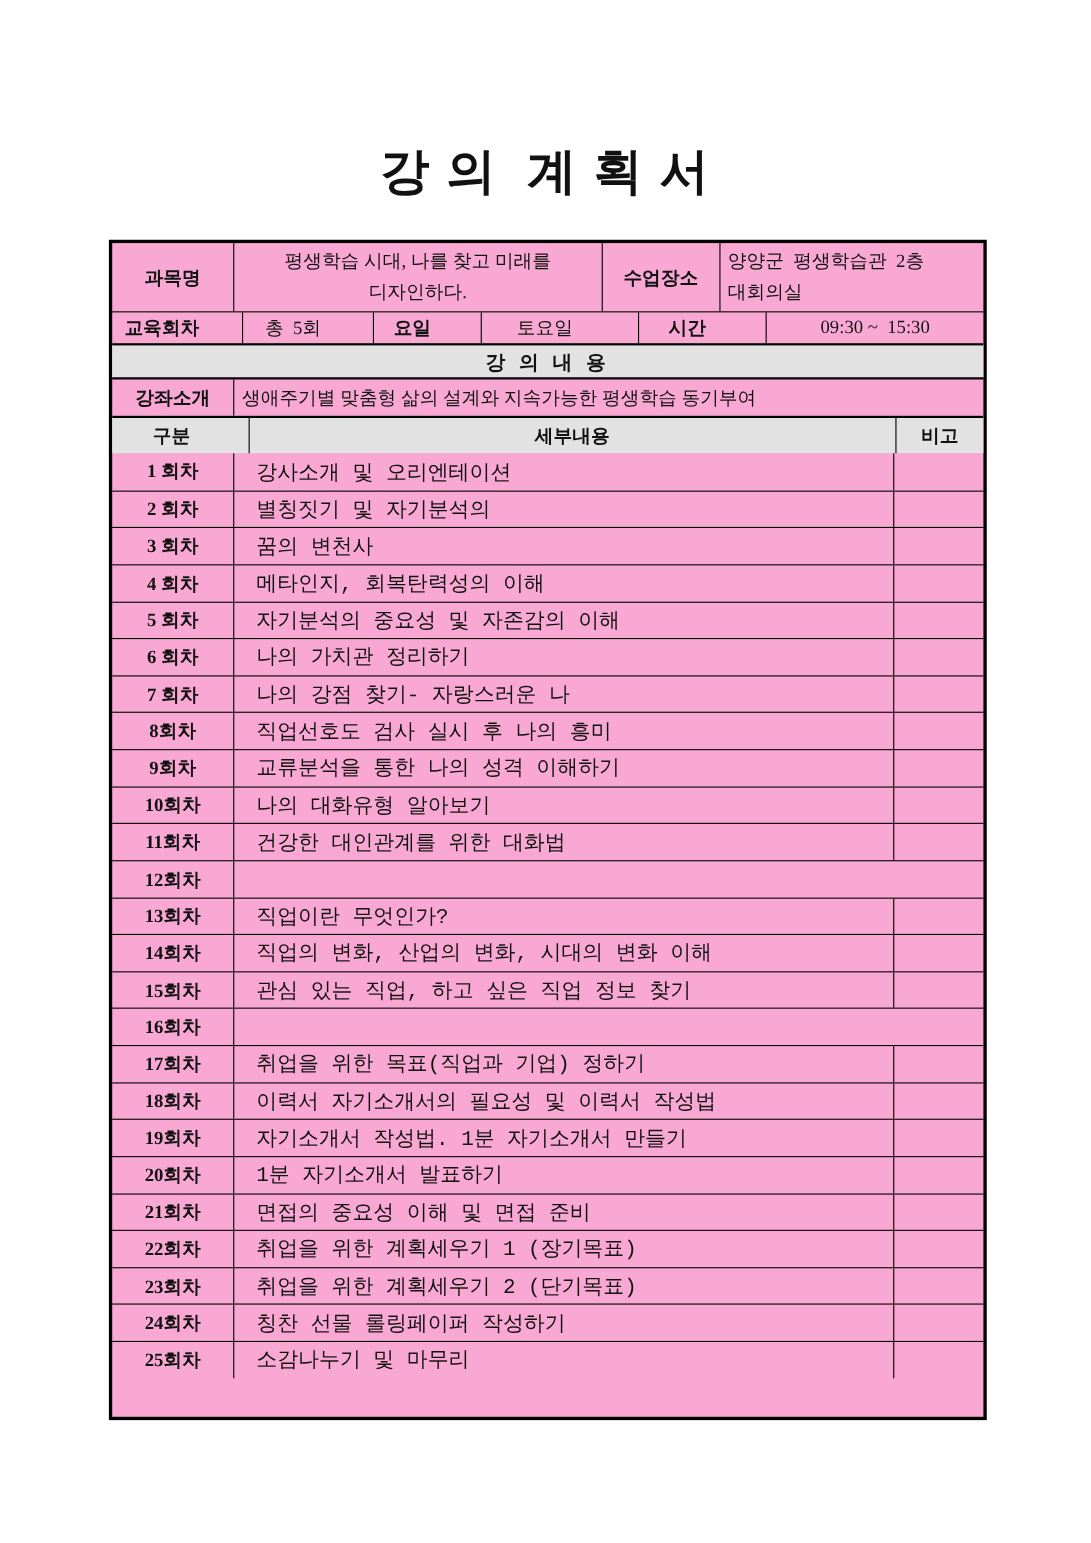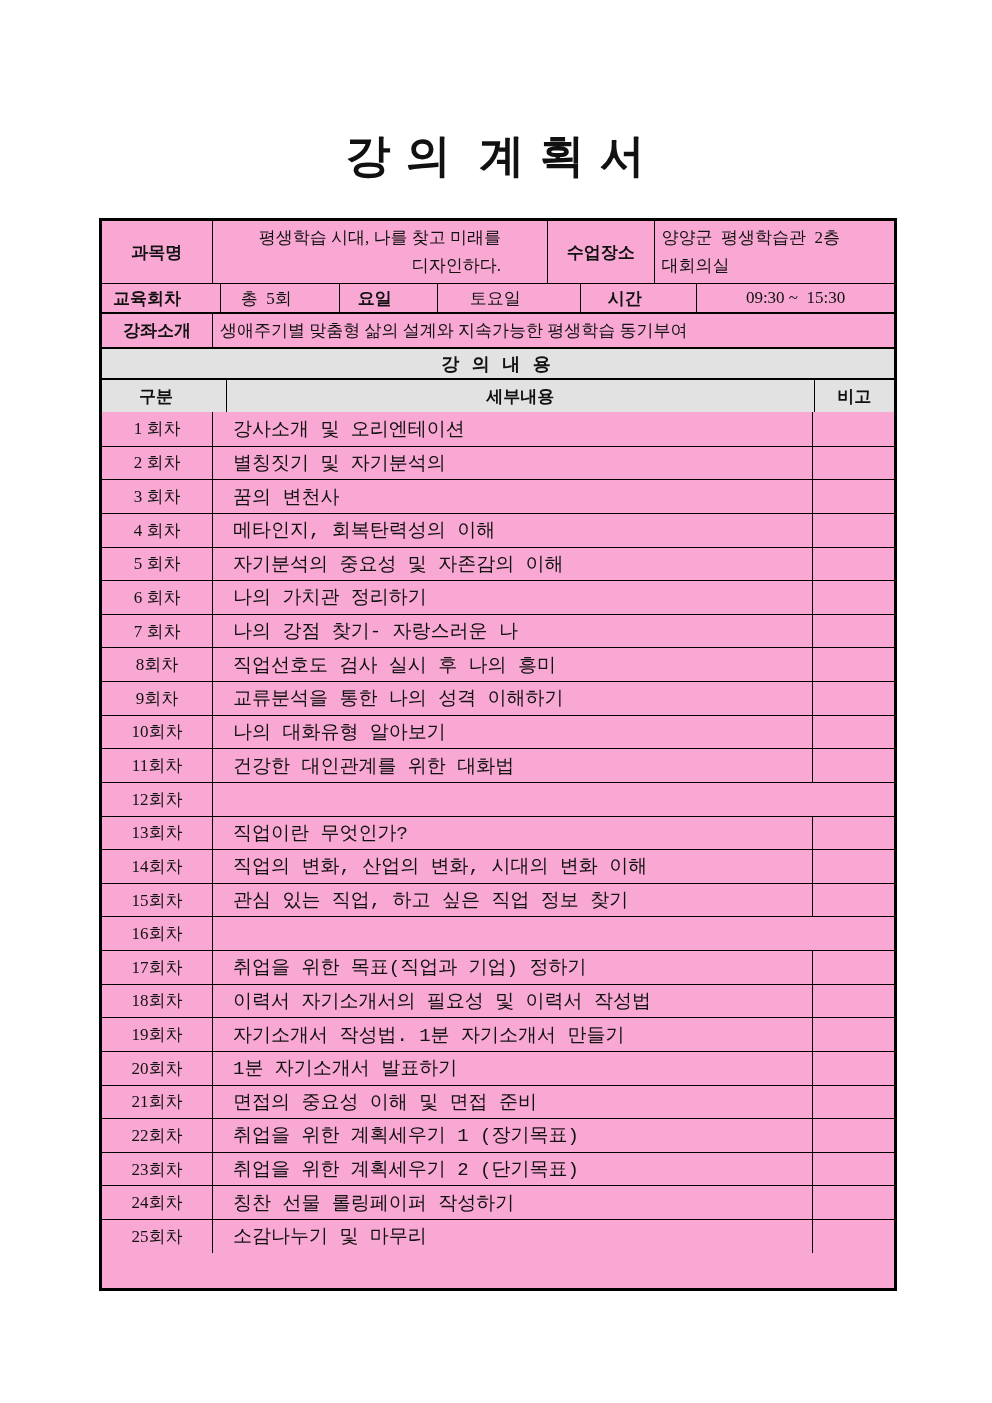--- a/index.html
+++ b/index.html
@@ -46,36 +46,36 @@
   .w-subjval { width:336px; }
   .w-sess { width:111px; }
   .w-day { width:85px; }
   .w-dayval { width:140px; }
   .w-label2 { width:107px; }
   .w-placeval { width:241px; }
   .w-span5 { width:682px; }
   .w-detail { width:600px;margin-left:16px; }
   .w-note { width:82px; }
   .place-val { line-height:1.65; }
-  .subject-val { line-height:1.65;text-align:right; }
+  .subject-val { line-height:1.65; }
   
   .fee-cell { justify-content:flex-start; text-align:left; padding-left:10px; }
   .fee-underline {
     display:inline-flex; align-items:baseline;
     border-bottom:2px solid #111111; margin-left:14px; height:100%;
     align-items:center; margin-top:0; margin-bottom:4px;
   }
   .fee-zero { display:inline-block; width:150px; text-align:center; }
   .fee-suffix { display:inline-block; padding-right:8px; white-space:pre; }
   
   .schedule-body { display:flex; flex-direction:column; width:100%; }
   .s-row { display:flex; width:100%; border-top:1px solid #000000; height:33.64px; }
   .s-session {
     width:110px; display:flex; align-items:center; justify-content:center;
-    font-size:17px; font-weight:400; white-space:pre;
+    font-size:17px; font-weight:700; white-space:pre;
   }
   .s-detail {
     width:600px; border-left:1px solid #000000;
     display:flex; align-items:center; justify-content:flex-start;
     padding-left:20px; font-size:19px;
     font-family:Liberation Mono, monospace;
     white-space:pre-wrap;
   }
   .s-note { width:82px; border-left:1px solid #000000; }
 </style>
@@ -97,27 +97,27 @@
 
   <div class="row r-sessions">
     <div class="cell first label w-label1">교육회차</div>
     <div class="cell w-sess">총  5회</div>
     <div class="cell label w-day">요일</div>
     <div class="cell w-dayval">토요일</div>
     <div class="cell label w-label2">시간</div>
     <div class="cell w-placeval">09:30 ~  15:30</div>
   </div>
 
+  <div class="row thick r-banner grey">
+    <div class="banner-cell">강 의 내 용</div>
+  </div>
+
   <div class="row thick r-intro">
     <div class="cell first label w-label1">강좌소개</div>
     <div class="cell left w-span5">생애주기별 맞춤형 삶의 설계와 지속가능한 평생학습 동기부여</div>
-  </div>
-
-  <div class="row thick r-banner grey">
-    <div class="banner-cell">강 의 내 용</div>
   </div>
 
 
   <div class="row thick r-cathead grey">
     <div class="cell first label w-label1">구분</div>
     <div class="cell label w-detail">세부내용</div>
     <div class="cell label w-note">비고</div>
   </div>
 
   <div class="schedule-body">

